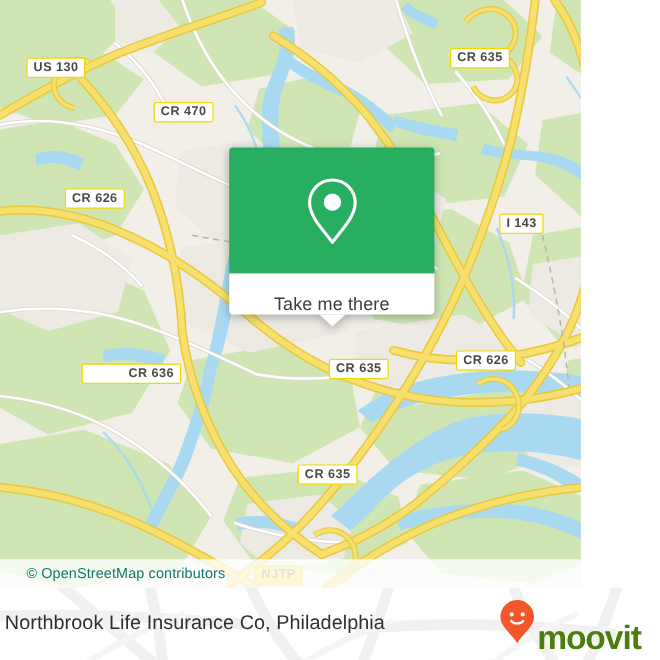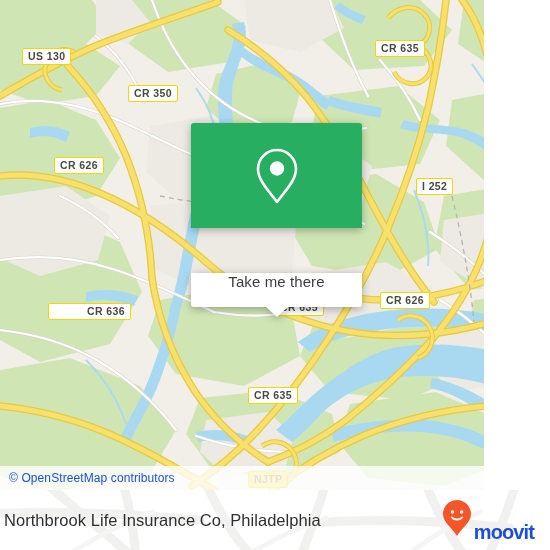--- a/index.html
+++ b/index.html
@@ -30,43 +30,42 @@
     font-size: 10.5px;
     font-weight: bold;
     letter-spacing: 0.4px;
     line-height: 15px;
     height: 17px;
     padding: 0 5px;
     white-space: nowrap;
     text-align: center;
     font-family: "Liberation Sans", sans-serif;
   }
-  .shield.dim { background: #fde047; border-color: #e8d000; color: #7a7a60; margin-left: 36px; }
+  .shield.dim { background: #fde047; border-color: #e8d000; color: #7a7a60; }
 
   
   #popup {
     position: absolute;
     left: 191px; top: 123px;
     width: 171px;
     filter: drop-shadow(0 2px 4px rgba(0,0,0,0.30));
   }
   #popup-green {
     height: 105px;
     background: #27ae60;
     border-radius: 3px 3px 0 0;
     display: flex; align-items: center; justify-content: center;
   }
   #popup-green svg { display: block; }
   #popup-white {
     height: 34px;
     background: #ffffff;
     border-radius: 0 0 3px 3px;
-    display: flex; align-items: flex-start; justify-content: center;
+    display: flex; align-items: flex-end; justify-content: center;
     position: relative;
-    margin-top: 45px;
   }
   #popup-label {
     font-size: 15px;
     color: #3d3d3d;
     letter-spacing: 0.1px;
   }
   #popup-arrow {
     position: absolute;
     left: 50%; top: 100%;
     margin-left: -11px;
@@ -79,22 +78,22 @@
   
   #attribution {
     position: absolute;
     left: 0; top: 466px;
     width: 550px; height: 24px;
     background: rgba(255,255,255,0.78);
     display: flex; align-items: center;
   }
   #attribution-text {
     font-size: 12px;
-    color: #1d4ed8;
-    padding-left: 9px;
+    color: #0f766e;
+    padding-left: 22px;
     letter-spacing: 0.1px;
   }
 
   
   #footer {
     position: absolute;
     left: 0; top: 490px;
     width: 550px; height: 60px;
     background: #ffffff;
     overflow: hidden;
@@ -113,23 +112,23 @@
     letter-spacing: 0.05px;
     white-space: nowrap;
   }
   #brand {
     position: absolute;
     right: 16px; top: 50%;
     transform: translateY(-50%);
     display: flex; align-items: center; gap: 2px;
   }
   #brand-name {
-    font-size: 20px;
+    font-size: 28px;
     font-weight: bold;
-    color: #1d4ed8;
+    color: #4d7c0f;
     letter-spacing: -0.9px;
     line-height: 1;
     margin-top: 24px;
   }
 </style>
 </head>
 <body>
 
 <div id="app">
 
@@ -295,26 +294,26 @@
       </g>
 
       <g stroke="#b9b4ab" stroke-width="1.3" fill="none" stroke-dasharray="5 4">
         <path d="M452,196 C462,238 470,280 474,322"></path>
         <path d="M160,196 C200,204 240,208 282,206"></path>
       </g>
     </svg>
 
     <div class="layer" id="shield-host">
         <div class="shield" style="left: 22px; top: 48px;">US 130</div>
-        <div class="shield" style="left: 128px; top: 85px;">CR 350</div>
+        <div class="shield" style="left: 128px; top: 85px;">CR 470</div>
         <div class="shield" style="left: 375px; top: 40px;">CR 635</div>
         <div class="shield" style="left: 492px; top: 49px;">CR 259</div>
         <div class="shield" style="left: 54px; top: 157px;">CR 626</div>
-        <div class="shield" style="left: 416px; top: 178px;">I 252</div>
-        <div class="shield" style="left: 48px; top: 303px; padding-left: 38px;">CR 636</div>
+        <div class="shield" style="left: 416px; top: 178px;">I 143</div>
+        <div class="shield" style="left: 68px; top: 303px; padding-left: 38px;">CR 636</div>
         <div class="shield" style="left: 274px; top: 299px;">CR 635</div>
         <div class="shield" style="left: 380px; top: 292px;">CR 626</div>
         <div class="shield" style="left: 248px; top: 387px;">CR 635</div>
         <div class="shield dim" style="left: 212px; top: 471px;">NJTP</div>
       </div>
 
     <div id="popup">
       <div id="popup-green">
         <span>
           <svg width="46" height="58" viewBox="0 0 46 58" fill="none">

